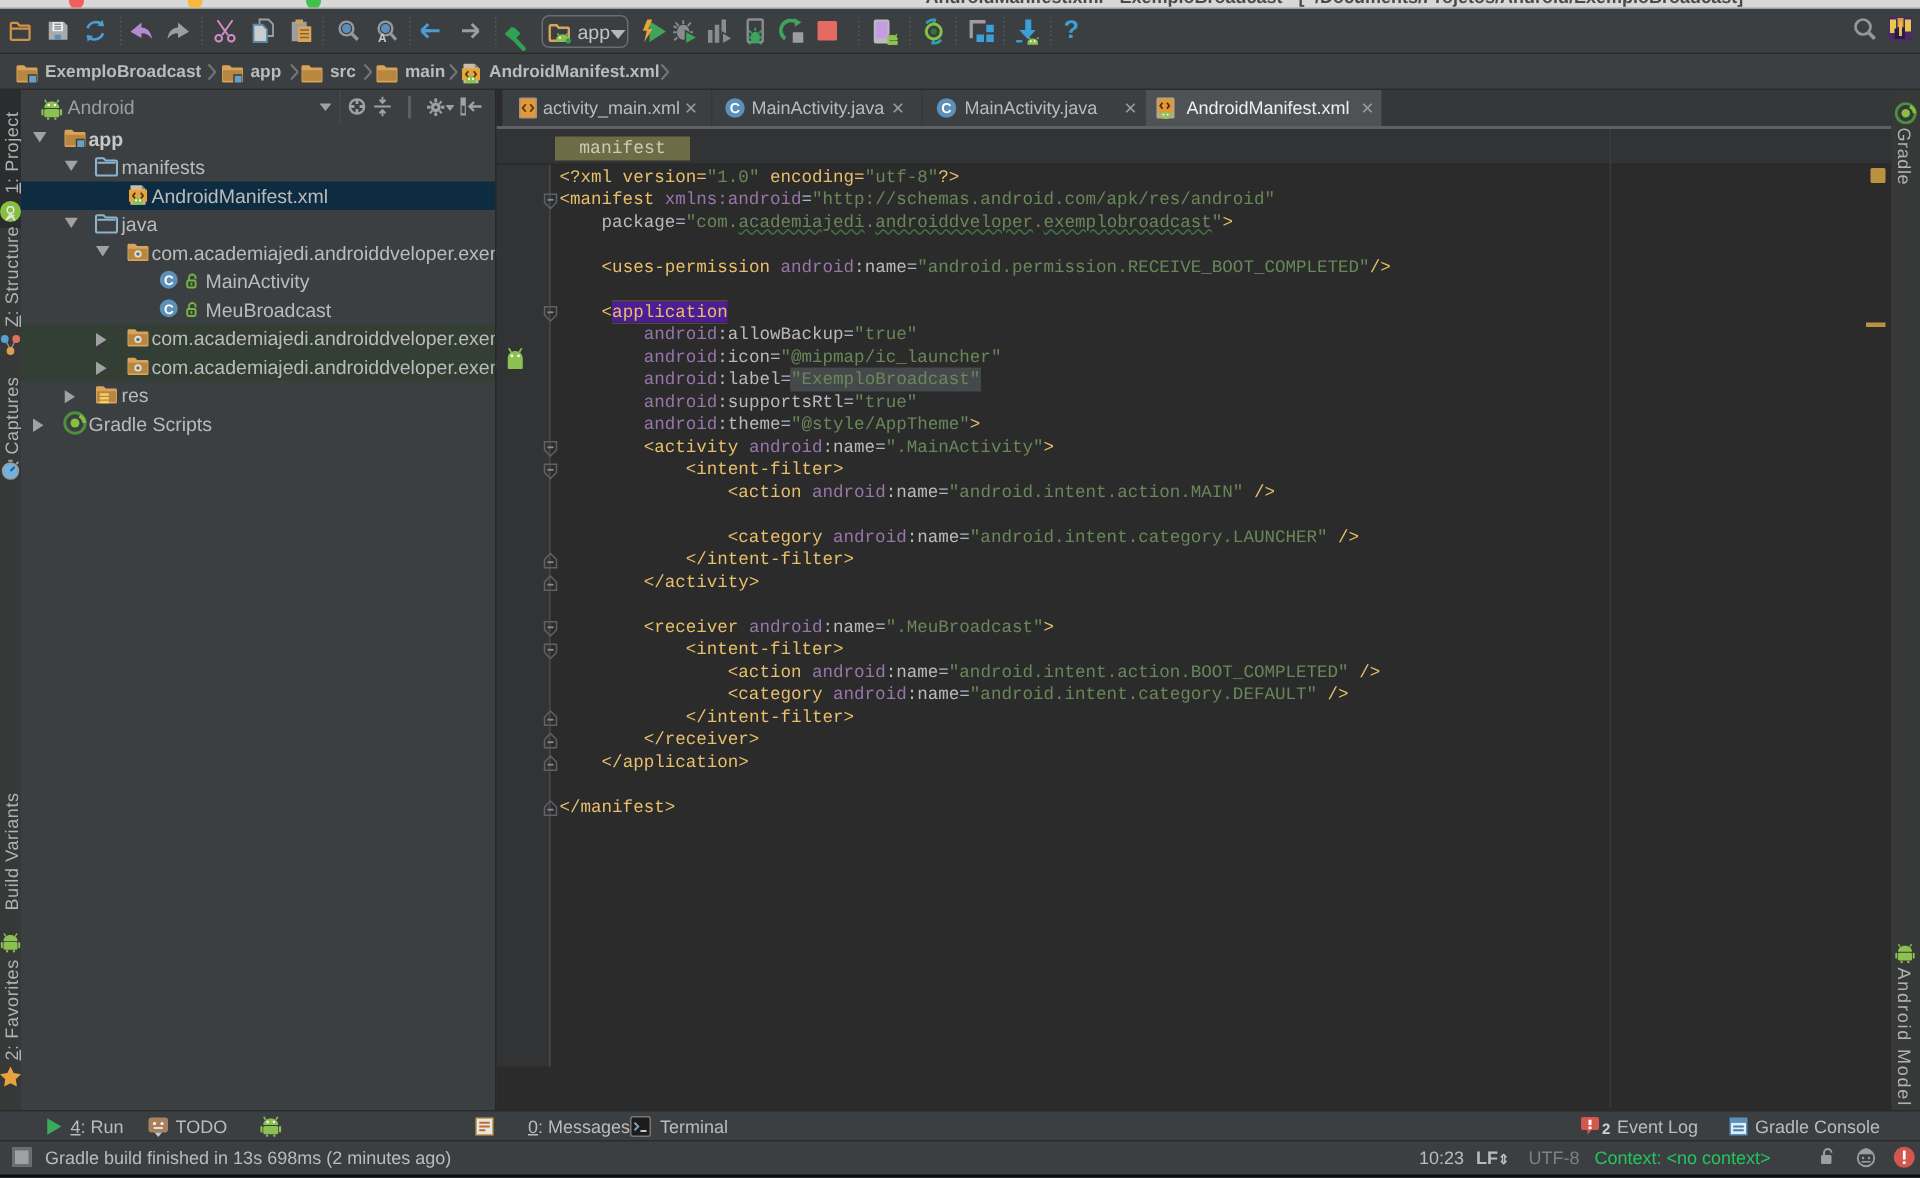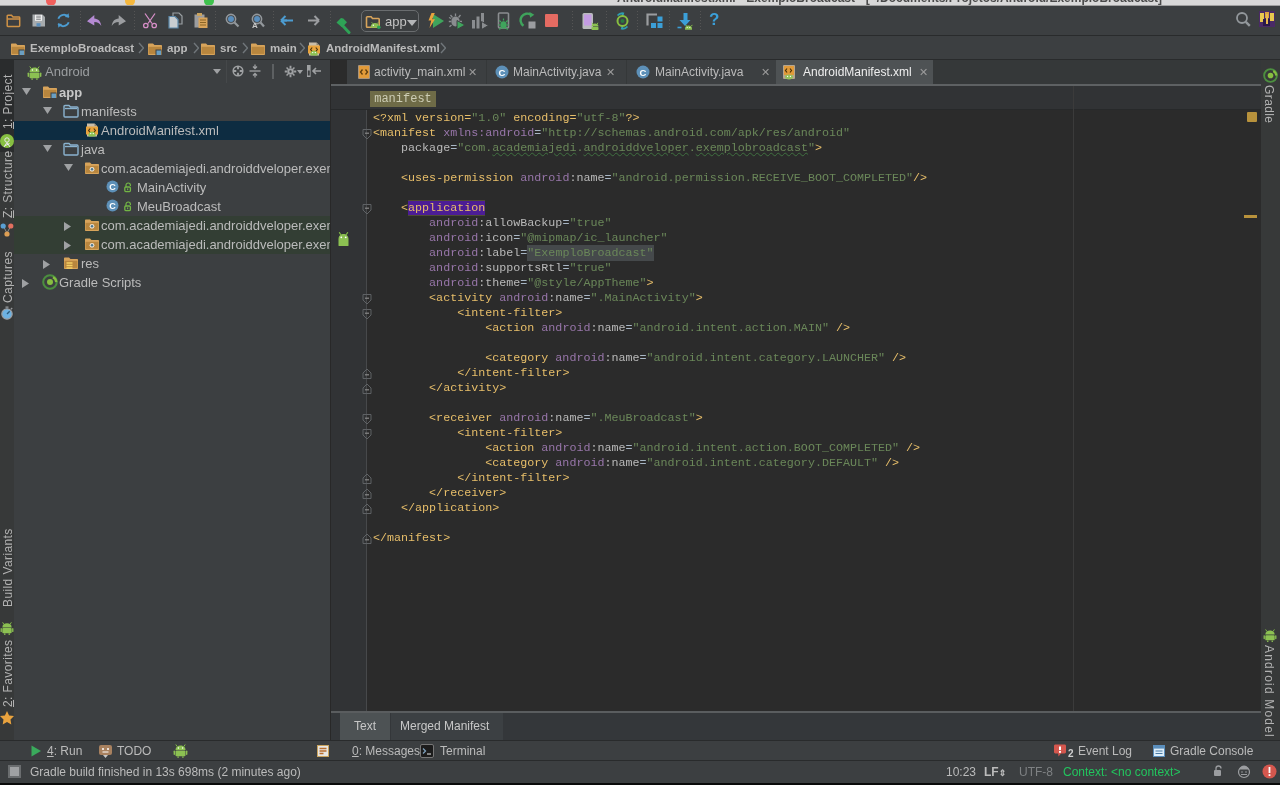--- a/index.html
+++ b/index.html
@@ -35,29 +35,29 @@
     transform:rotate(90deg); transform-origin:0 0; }
 
   #project { left:14px; top:60px; width:317px; height:680px; background:#3c3f41; overflow:hidden; }
   #projhead { position:absolute; left:0; top:0; width:317px; height:24px; }
   #tree { position:absolute; left:0; top:23px; width:317px; font-size:13px; color:#bbbbbb; }
   .trow { position:absolute; left:0; width:317px; height:19px; white-space:nowrap; }
   .trow .txt { position:absolute; top:2px; }
   .ticon { position:absolute; top:1px; width:16px; height:16px; }
 
   #editor { left:331px; top:60px; width:930px; height:680px; background:#2b2b2b; overflow:hidden; }
-  #tabbar { position:absolute; left:16px; top:0; width:930px; height:24px; background:#353839;text-decoration:underline; }
+  #tabbar { position:absolute; left:4px; top:0; width:930px; height:24px; background:#353839;text-decoration:underline; }
   .tab { position:absolute; top:0; height:24px; background:#3c3f41; }
   .tab.active { background:#4e5254; }
   .tabtxt { position:absolute; top:5px; font-size:12px; color:#bbbbbb; white-space:nowrap; }
   .tab.active .tabtxt { color:#eeeeee; }
   .tabx { position:absolute; top:6px; font-size:11px; color:#9b9b9b; }
   #tabline { position:absolute; left:0; top:24px; width:930px; height:2px; background:#5e6163; }
 
-  #chip { position:absolute; left:39px; top:31px; width:66px; height:16px; background:#6e6b47;
+  #chip { position:absolute; left:39px; top:31px; width:90px; height:16px; background:#6e6b47;
     color:#ccccb4; font-family:"Liberation Mono",monospace; font-size:12px; text-align:center;
     line-height:16px; }
 
   #code { position:absolute; left:42px; top:51px; font-family:"Liberation Mono",monospace;
     font-size:11.7px; line-height:15px; white-space:pre; color:#a9b7c6; }
   .tg { color:#e8bf6a; }  
   .ns { color:#9876aa; }  
   .st { color:#6a8759; }  
   .at { color:#bababa; }  
   #marginline { position:absolute; left:742px; top:26px; width:1px; height:652px; background:#3b3b3b; }
@@ -632,27 +632,20 @@
 
         <span class="tg">&lt;receiver</span> <span class="ns">android</span><span class="at">:name</span>=<span class="st">".MeuBroadcast"</span><span class="tg">&gt;</span>
             <span class="tg">&lt;intent-filter&gt;</span>
                 <span class="tg">&lt;action</span> <span class="ns">android</span><span class="at">:name</span>=<span class="st">"android.intent.action.BOOT_COMPLETED"</span> <span class="tg">/&gt;</span>
                 <span class="tg">&lt;category</span> <span class="ns">android</span><span class="at">:name</span>=<span class="st">"android.intent.category.DEFAULT"</span> <span class="tg">/&gt;</span>
             <span class="tg">&lt;/intent-filter&gt;</span>
         <span class="tg">&lt;/receiver&gt;</span>
     <span class="tg">&lt;/application&gt;</span>
 
 <span class="tg">&lt;/manifest&gt;</span></div>
-    <div id="bottabs">
-      <div class="abs" style="left:0;top:0;width:930px;height:2px;background:#5a5d5f;"></div>
-      <div class="abs" style="left:9px;top:2px;width:50px;height:27px;background:#4d5254;"></div>
-      <div class="abs" style="left:23px;top:8px;font-size:12px;color:#c7c7c7;">Text</div>
-      <div class="abs" style="left:60px;top:2px;width:112px;height:27px;background:#3c4043;"></div>
-      <div class="abs" style="left:69px;top:8px;font-size:12px;color:#c7c7c7;">Merged Manifest</div>
-    </div>
   </div>
 
   <div class="abs" id="rightstripe">
     <svg class="abs" style="left:2px;top:8px;" width="15" height="15" viewBox="0 0 16 16">
         <use href="#i-gradle"></use>
       </svg>
     <div class="vtextR" style="left:15px;top:25px;">Gradle</div>
     <svg class="abs" style="left:2px;top:568px;" width="14" height="15" viewBox="0 0 15 16">
         <path d="M2.8 1.5l1.3 2M12.2 1.5l-1.3 2" stroke="#84c147" stroke-width="1"></path>
         <path d="M2.5 7c0-2.8 2.2-4.4 5-4.4s5 1.6 5 4.4z" fill="#8cc152"></path>

